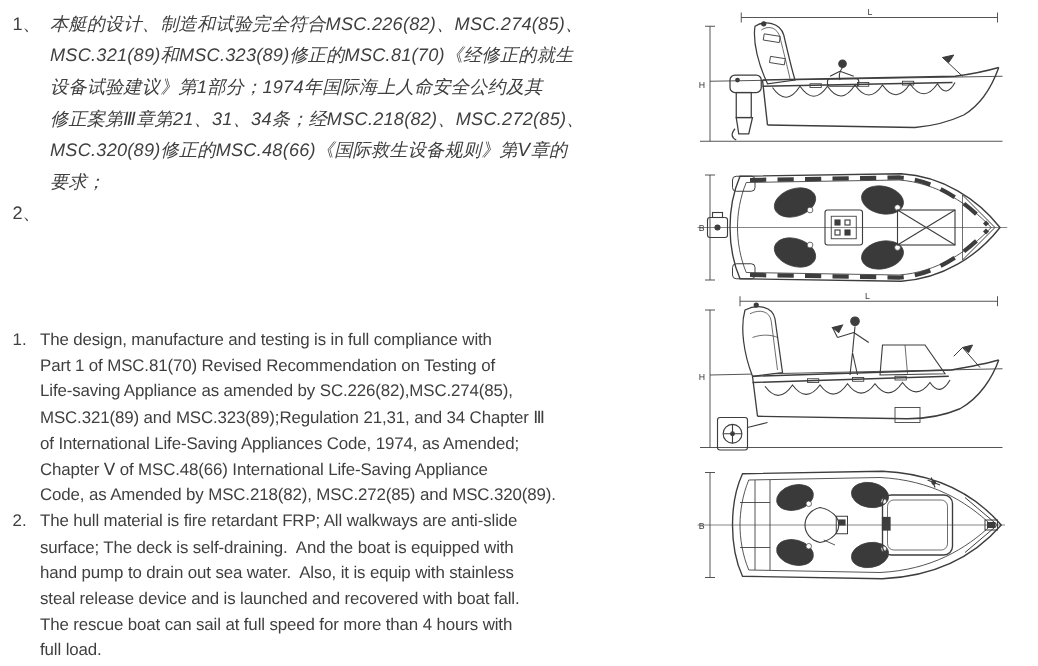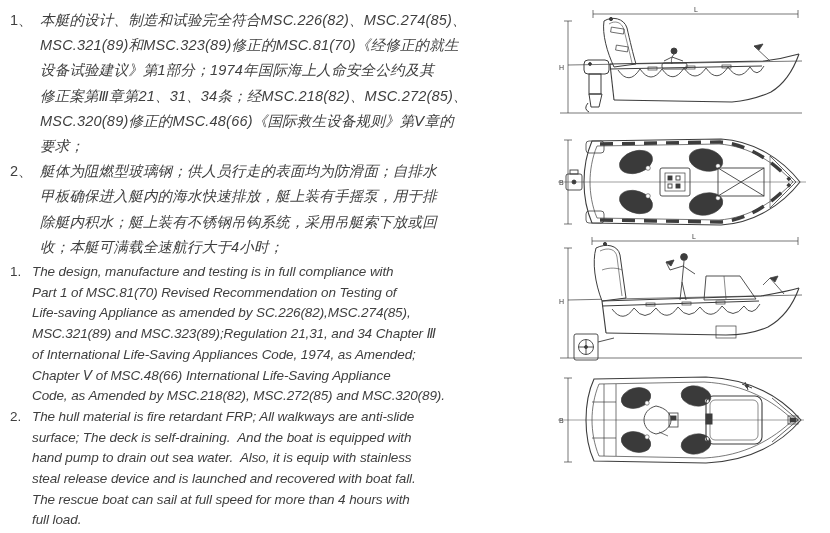--- a/index.html
+++ b/index.html
@@ -10,21 +10,21 @@
   .page{position:absolute;inset:0;}
   .sec{position:absolute;left:10px;}
   .sec-cn{top:8px;}
   .sec-en{top:262px;}
   .item{display:flex;align-items:flex-start;}
   .num{flex:none;}
   .lines{white-space:pre;}
   .cn .num{width:30px;font-size:14.5px;line-height:25.2px;}
   .cn .lines{font-size:14.5px;line-height:25.2px;letter-spacing:0.2px;font-style:italic;}
   .en .num{width:22px;font-size:13.5px;line-height:20.7px;}
-  .en .lines{font-size:13.5px;line-height:20.7px;letter-spacing:-0.1px;font-style:italic;}
+  .en .lines{font-size:13.5px;line-height:20.7px;letter-spacing:-0.1px;}
   .drawings{position:absolute;left:556px;top:0;width:274px;height:533px;}
   .drawing{position:absolute;left:0;}
   .d1{top:6px;}
   .d2{top:132px;}
   .d3{top:234px;}
   .d4{top:372px;}
   svg{display:block;}
   svg text{font-family:"Liberation Sans","DejaVu Sans",sans-serif;fill:#3a3a3a;}
 </style>
 </head>
@@ -37,24 +37,20 @@
       <span class="num">1、</span>
       <div class="lines">本艇的设计、制造和试验完全符合MSC.226(82)、MSC.274(85)、
 MSC.321(89)和MSC.323(89)修正的MSC.81(70)《经修正的就生
 设备试验建议》第1部分；1974年国际海上人命安全公约及其
 修正案第Ⅲ章第21、31、34条；经MSC.218(82)、MSC.272(85)、
 MSC.320(89)修正的MSC.48(66)《国际救生设备规则》第Ⅴ章的
 要求；</div>
     </div>
     <div class="item">
       <span class="num">2、</span>
-      <div class="lines">艇体为阻燃型玻璃钢；供人员行走的表面均为防滑面；自排水
-甲板确保进入艇内的海水快速排放，艇上装有手摇泵，用于排
-除艇内积水；艇上装有不锈钢吊钩系统，采用吊艇索下放或回
-收；本艇可满载全速航行大于4小时；</div>
     </div>
   </div>
 
   <div class="sec sec-en en">
     <div class="item">
       <span class="num">1.</span>
       <div class="lines">The design, manufacture and testing is in full compliance with
 Part 1 of MSC.81(70) Revised Recommendation on Testing of
 Life-saving Appliance as amended by SC.226(82),MSC.274(85),
 MSC.321(89) and MSC.323(89);Regulation 21,31, and 34 Chapter Ⅲ

